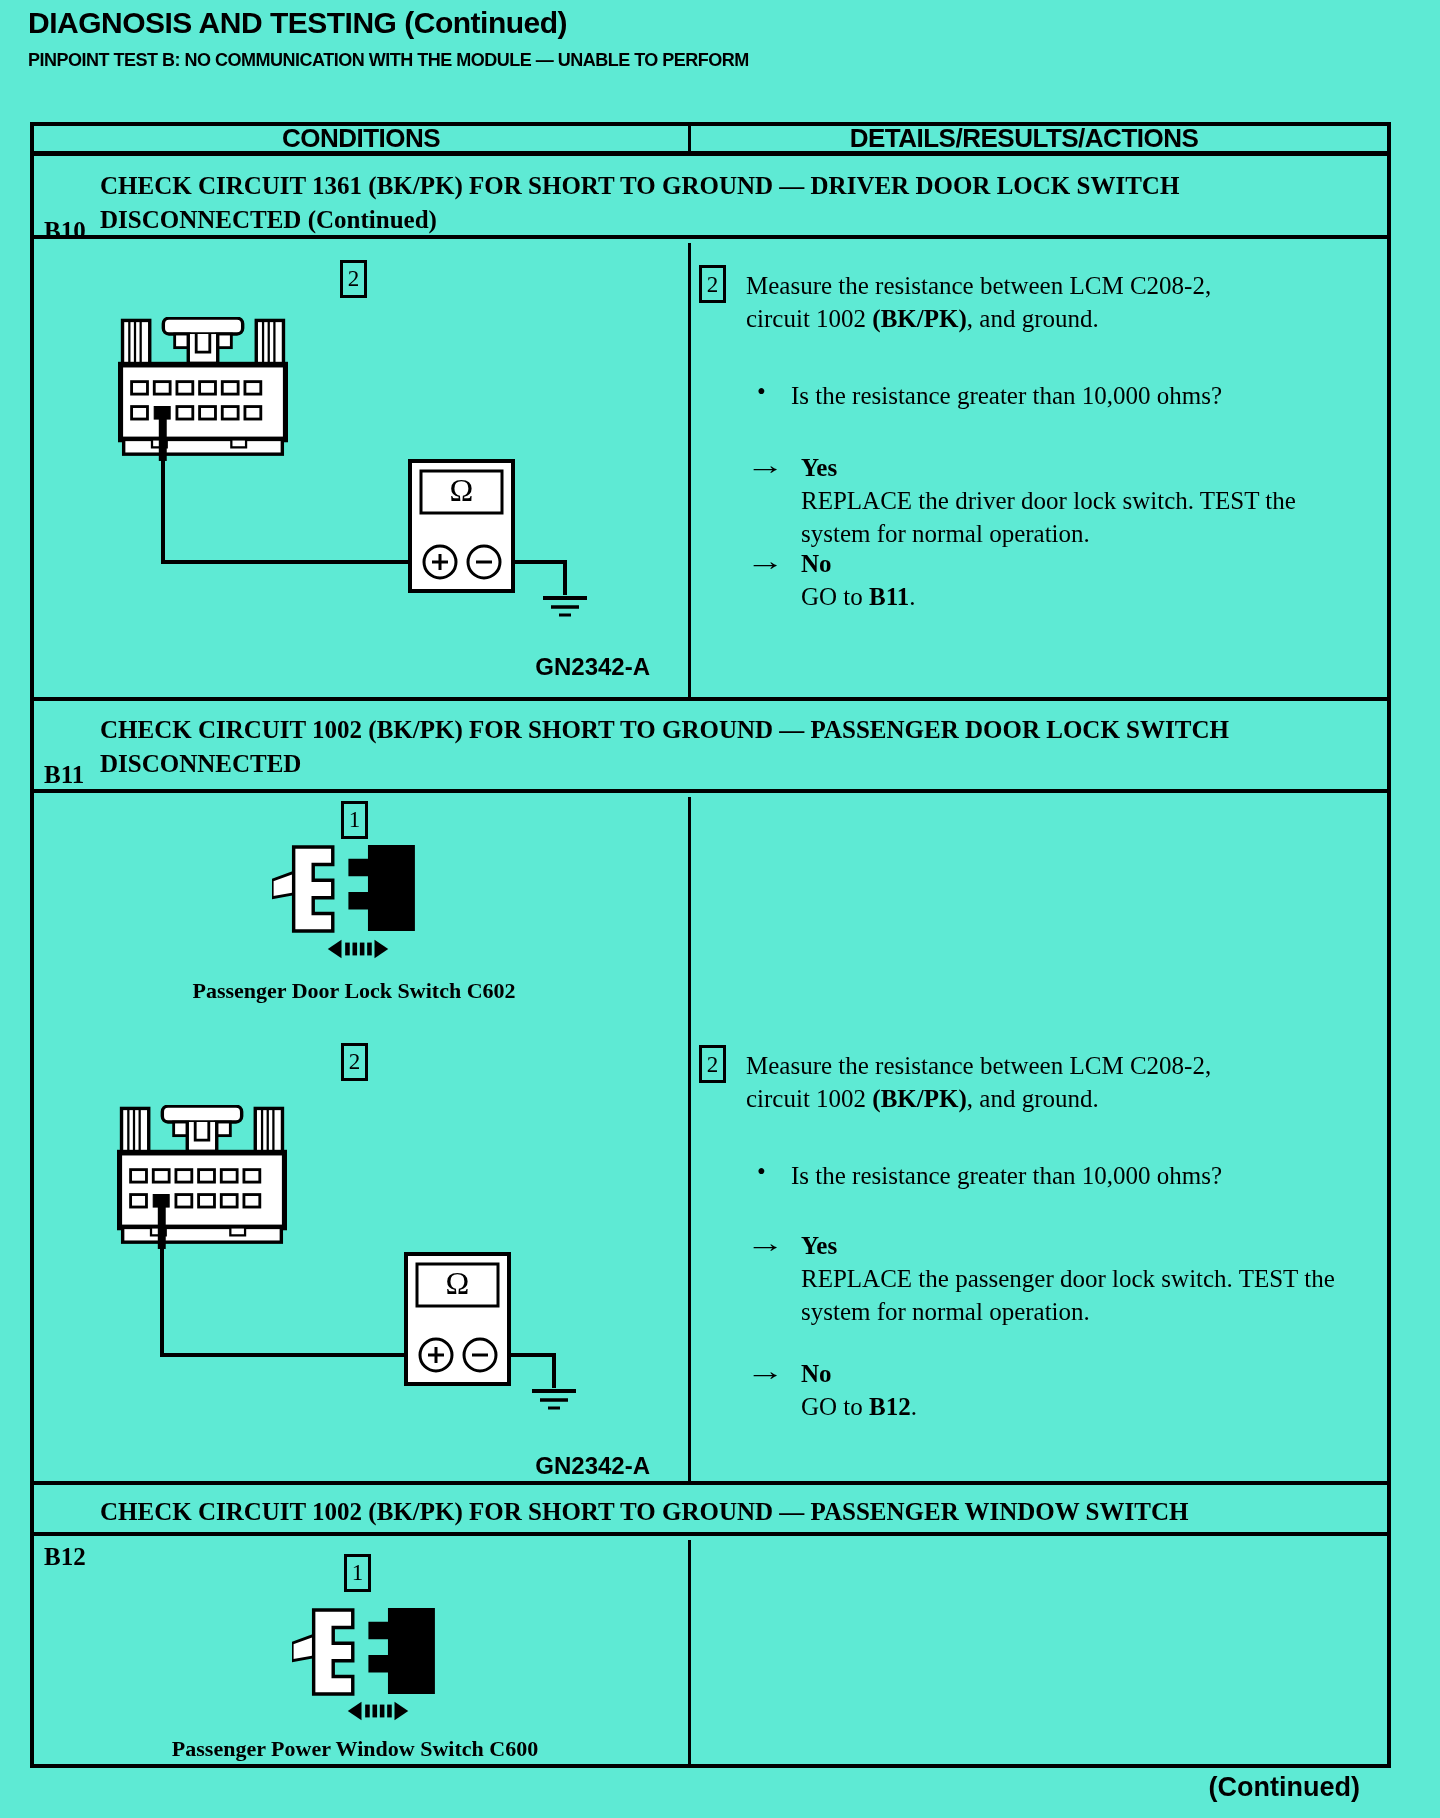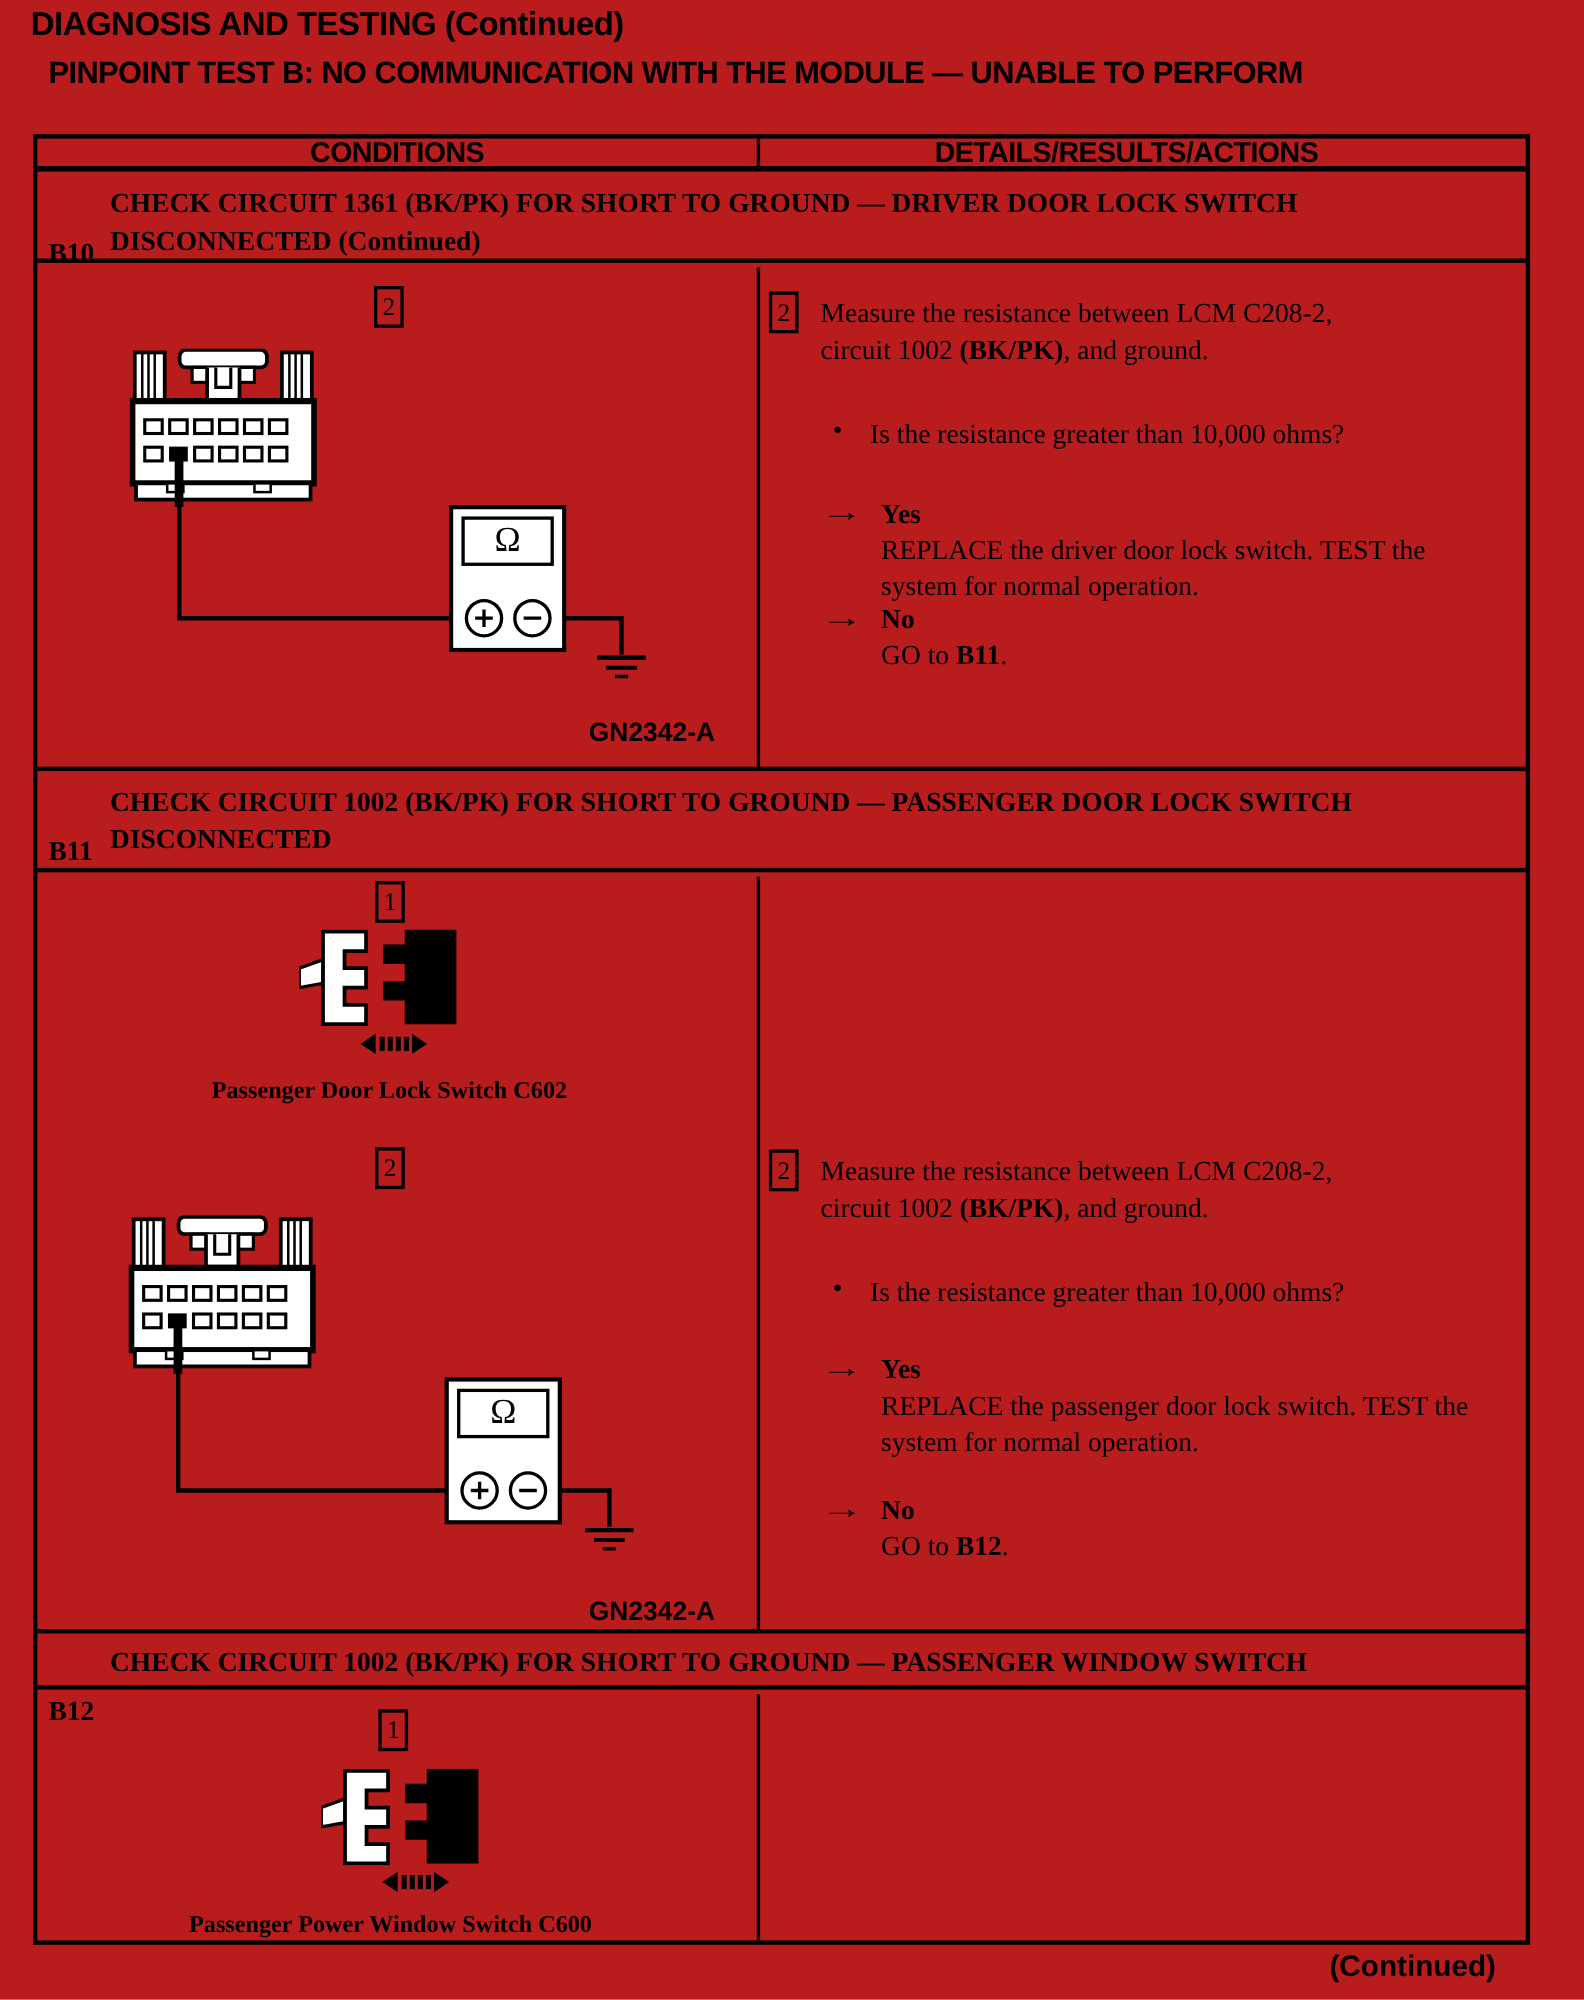--- a/index.html
+++ b/index.html
@@ -1,22 +1,22 @@
 <!DOCTYPE html>
 <html><head>
 <meta charset="utf-8">
 <style>
   html,body{margin:0;padding:0;background:#e8e8e8;}
-  .page{position:relative;width:1440px;height:1818px;background:#b91c1c;color:#000;
+  .page{position:relative;width:1440px;height:1818px;background:#5eead4;color:#000;
         font-family:"Liberation Serif", serif; overflow:hidden;}
   .abs{position:absolute;}
   .sans{font-family:"Liberation Sans", sans-serif;}
   .b{font-weight:bold;}
   .doc-title{left:28px;top:6px;font-size:30px;letter-spacing:-0.5px;}
-  .doc-sub1{left:44px;top:50px;font-size:28px;letter-spacing:-0.5px;}
+  .doc-sub1{left:28px;top:50px;font-size:18px;letter-spacing:-0.5px;}
   .doc-sub2{left:28px;top:82px;font-size:27px;letter-spacing:-0.5px;}
   .ptable{left:30px;top:122px;width:1361px;height:1646px;border:4px solid #000;box-sizing:border-box;}
   .trow{position:absolute;left:0;right:0;box-sizing:border-box;}
   .hcell{position:absolute;top:0;bottom:0;display:flex;align-items:center;justify-content:center;
          font-size:26px;font-weight:bold;font-family:"Liberation Sans", sans-serif;letter-spacing:-0.5px;}
   .vdiv{position:absolute;top:0;bottom:0;left:654px;width:3px;background:#000;}
   .titrow{font-size:25px;font-weight:bold;line-height:34px;}
   .tit-id{position:absolute;left:10px;top:8px;font-size:25px;font-weight:bold;margin-top:45px;}
   .tit-tx{position:absolute;left:66px;top:8px;right:20px;}
   .lcell{position:absolute;left:0;top:0;width:654px;bottom:0;}

